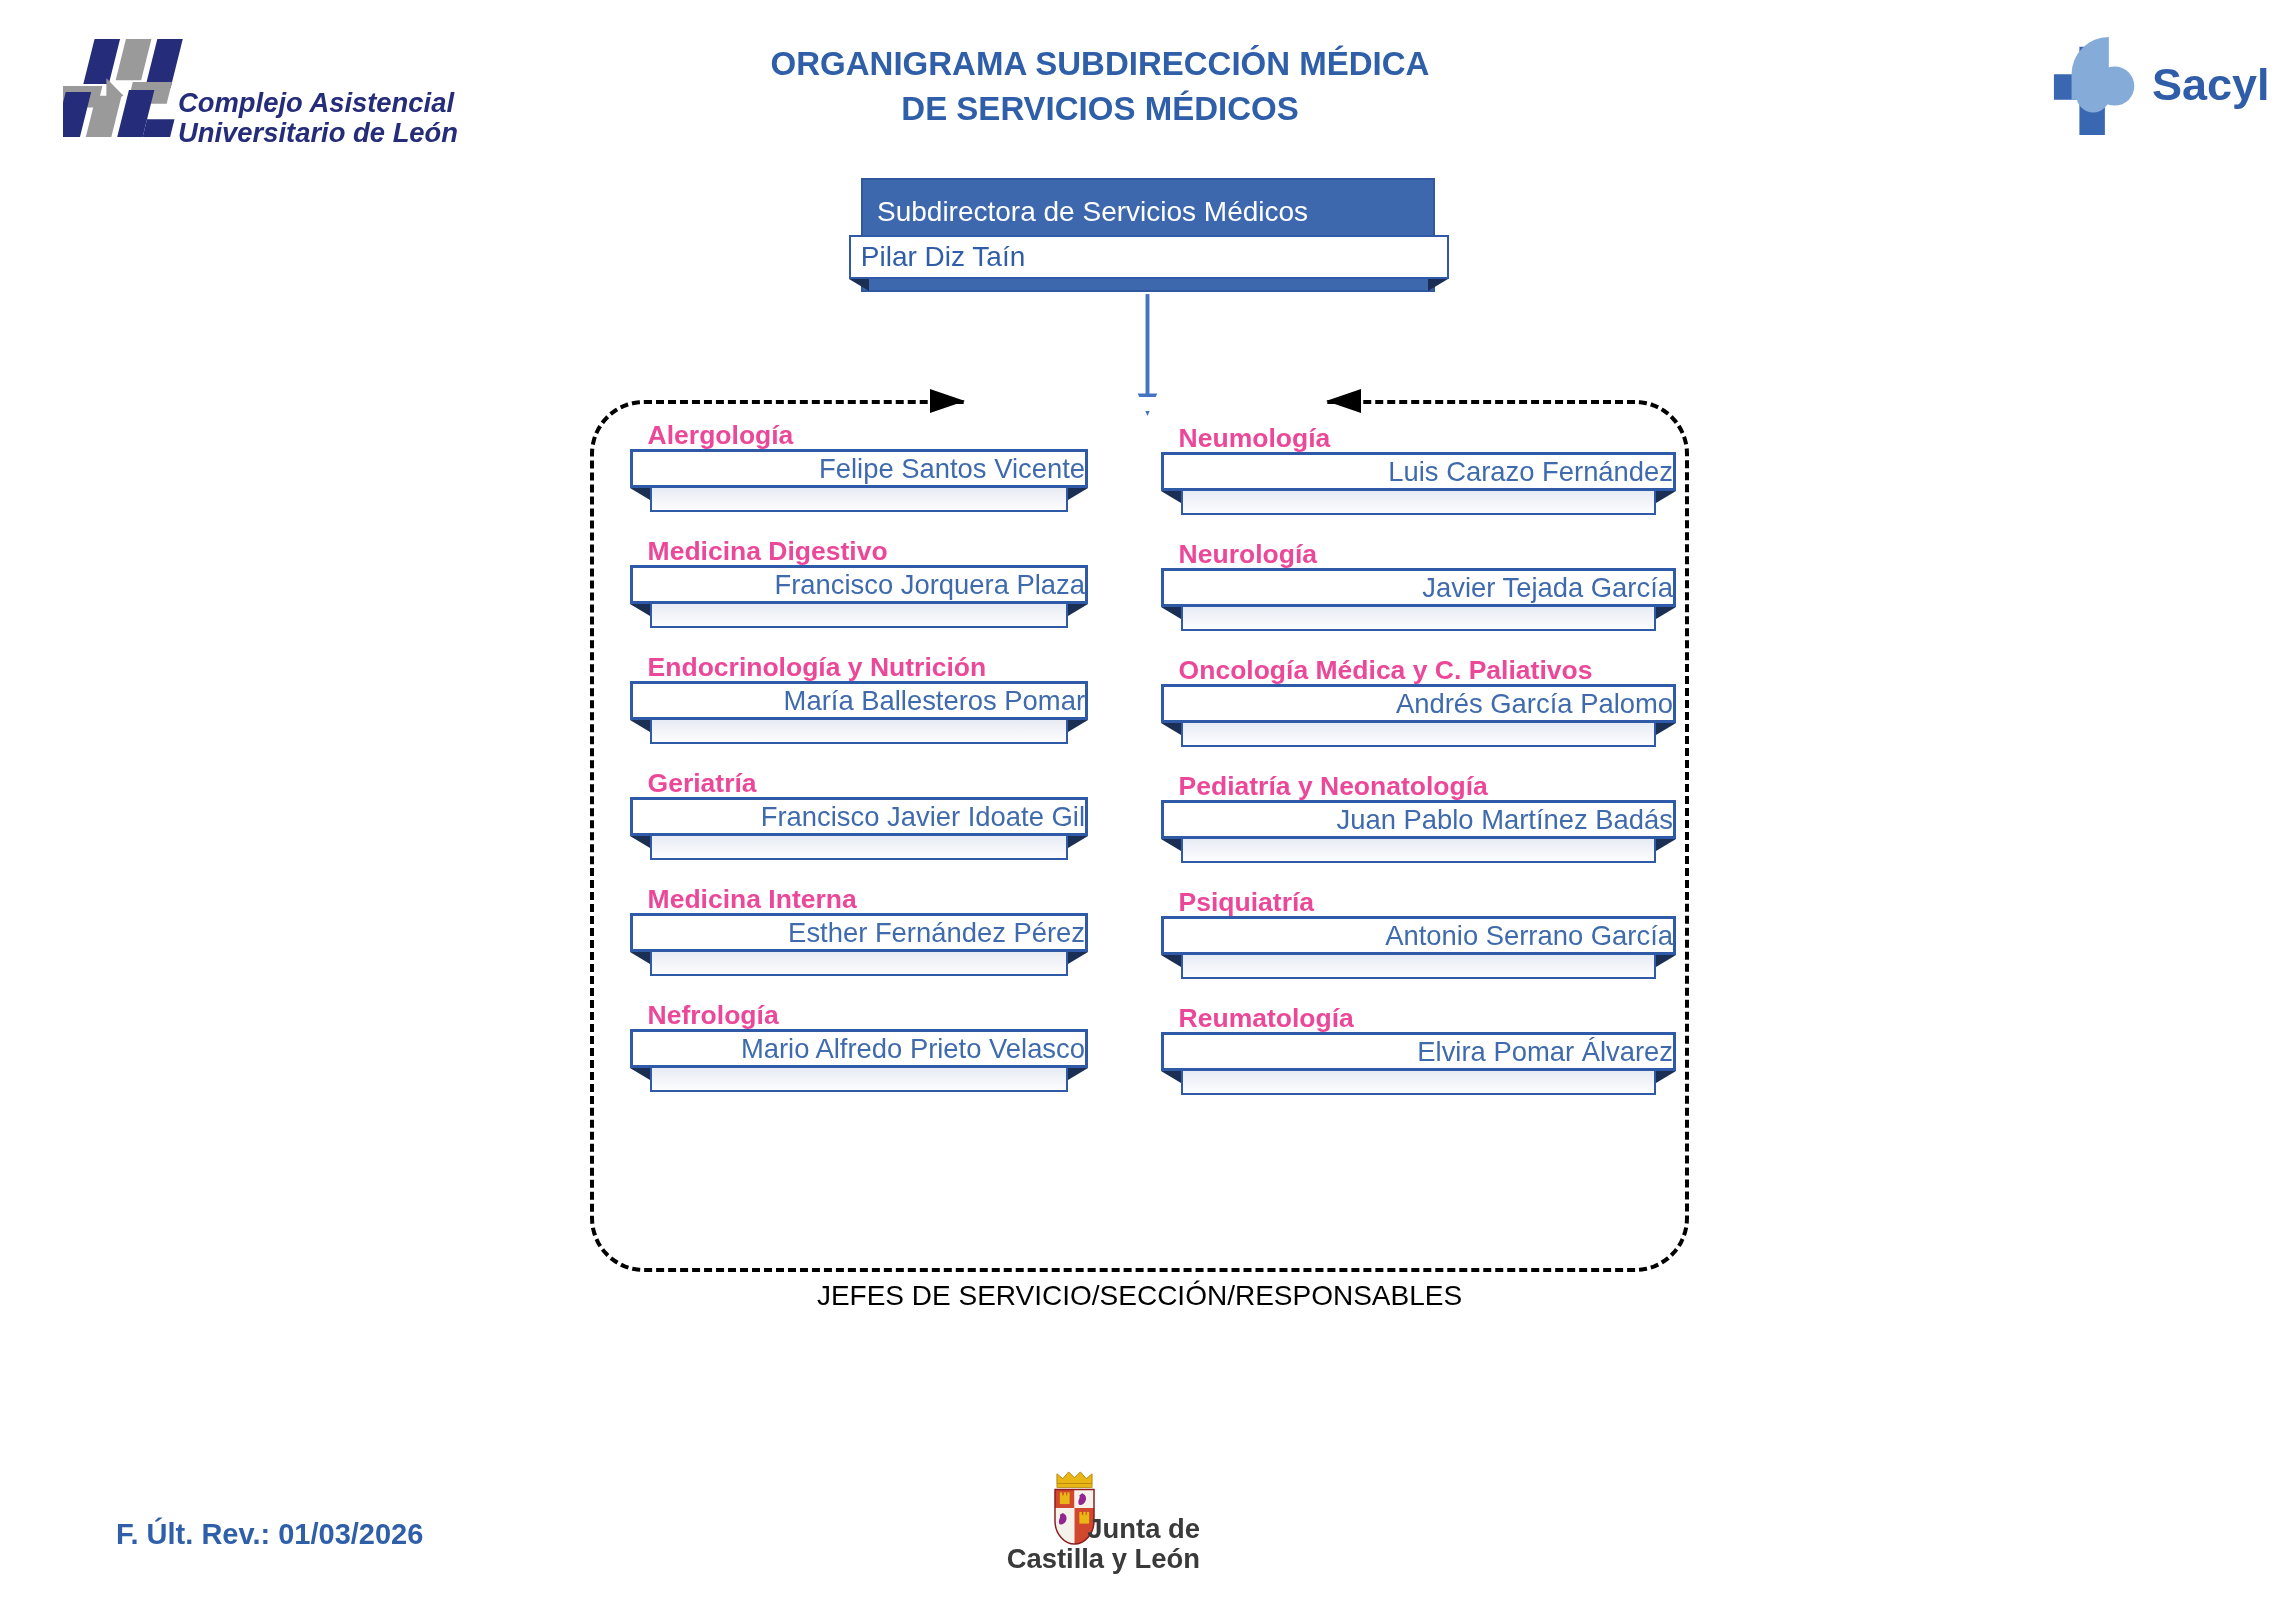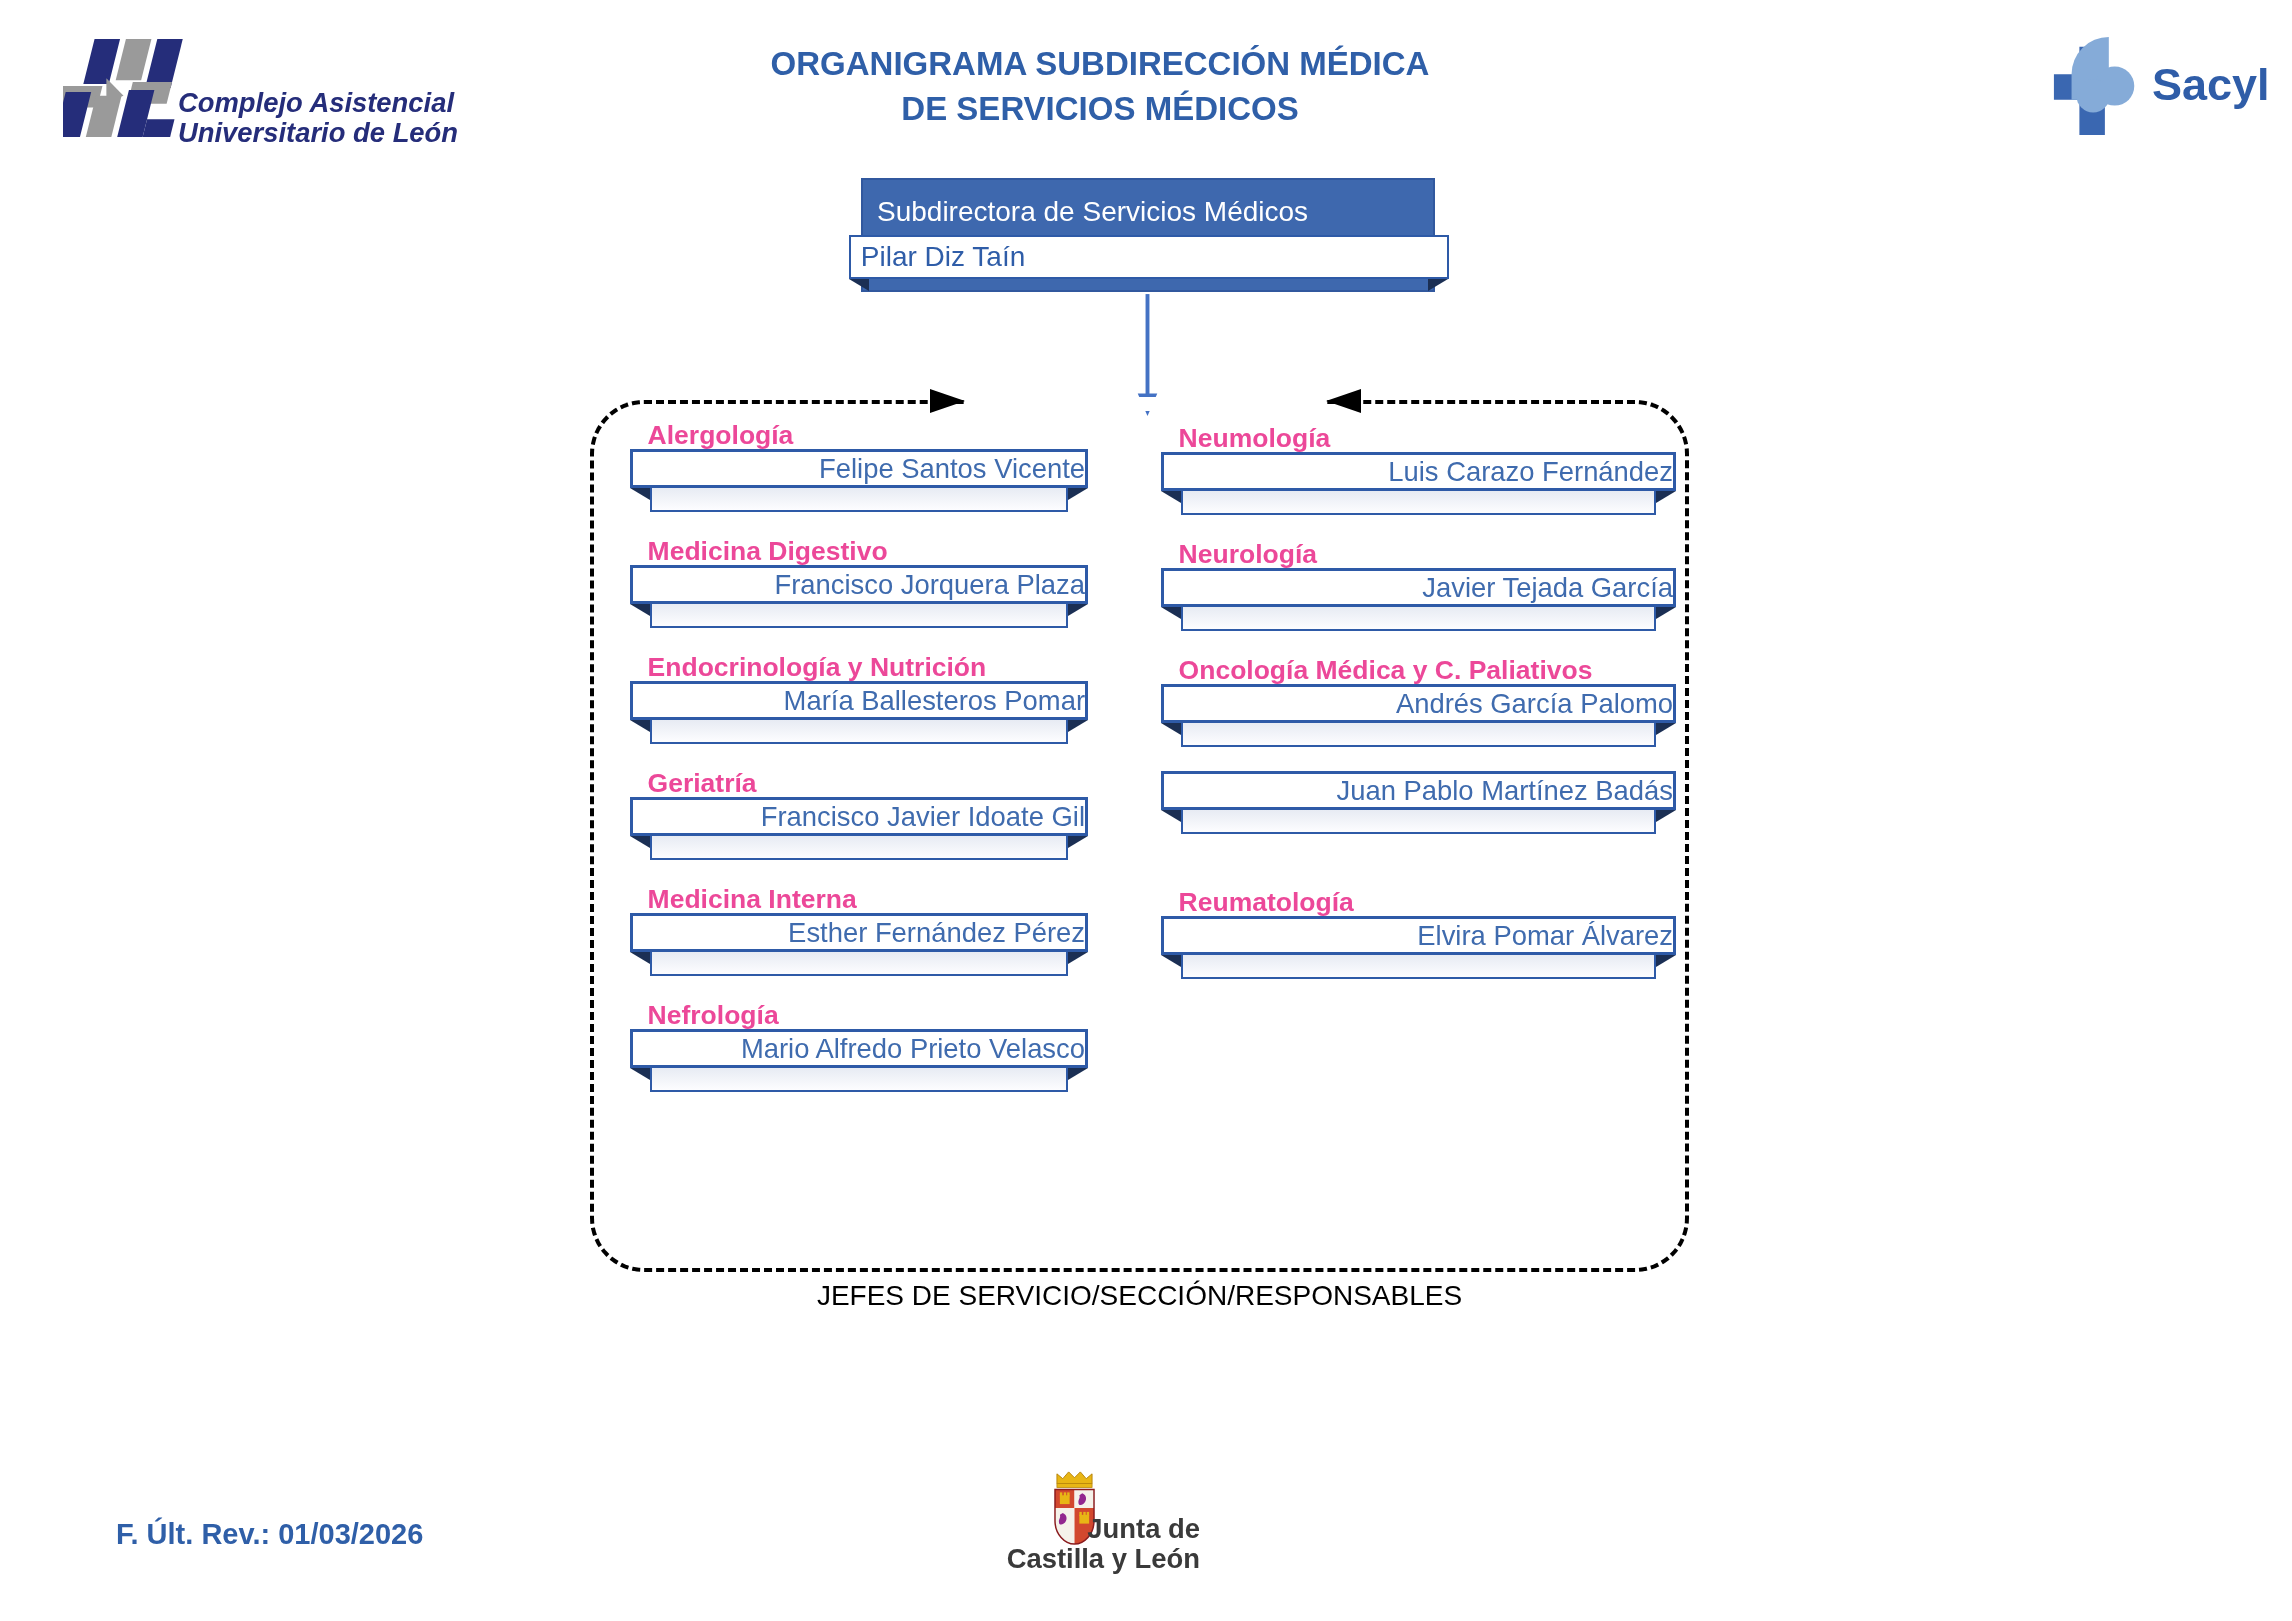--- a/index.html
+++ b/index.html
@@ -258,23 +258,35 @@
     <div class="plaque">
       <div class="plaque-main">
           <span>Andrés García Palomo</span>
         </div>
       <div class="fold fold-l"></div>
       <div class="fold fold-r"></div>
       <div class="plaque-shadow"></div>
     </div>
   </div>
   <div class="entry">
+    <div class="dept-label">Pediatría y Neonatología</div>
     <div class="plaque">
       <div class="plaque-main">
           <span>Juan Pablo Martínez Badás</span>
+        </div>
+      <div class="fold fold-l"></div>
+      <div class="fold fold-r"></div>
+      <div class="plaque-shadow"></div>
+    </div>
+  </div>
+  <div class="entry">
+    <div class="dept-label">Psiquiatría</div>
+    <div class="plaque">
+      <div class="plaque-main">
+          <span>Antonio Serrano García</span>
         </div>
       <div class="fold fold-l"></div>
       <div class="fold fold-r"></div>
       <div class="plaque-shadow"></div>
     </div>
   </div>
   <div class="entry">
     <div class="dept-label">Reumatología</div>
     <div class="plaque">
       <div class="plaque-main">

